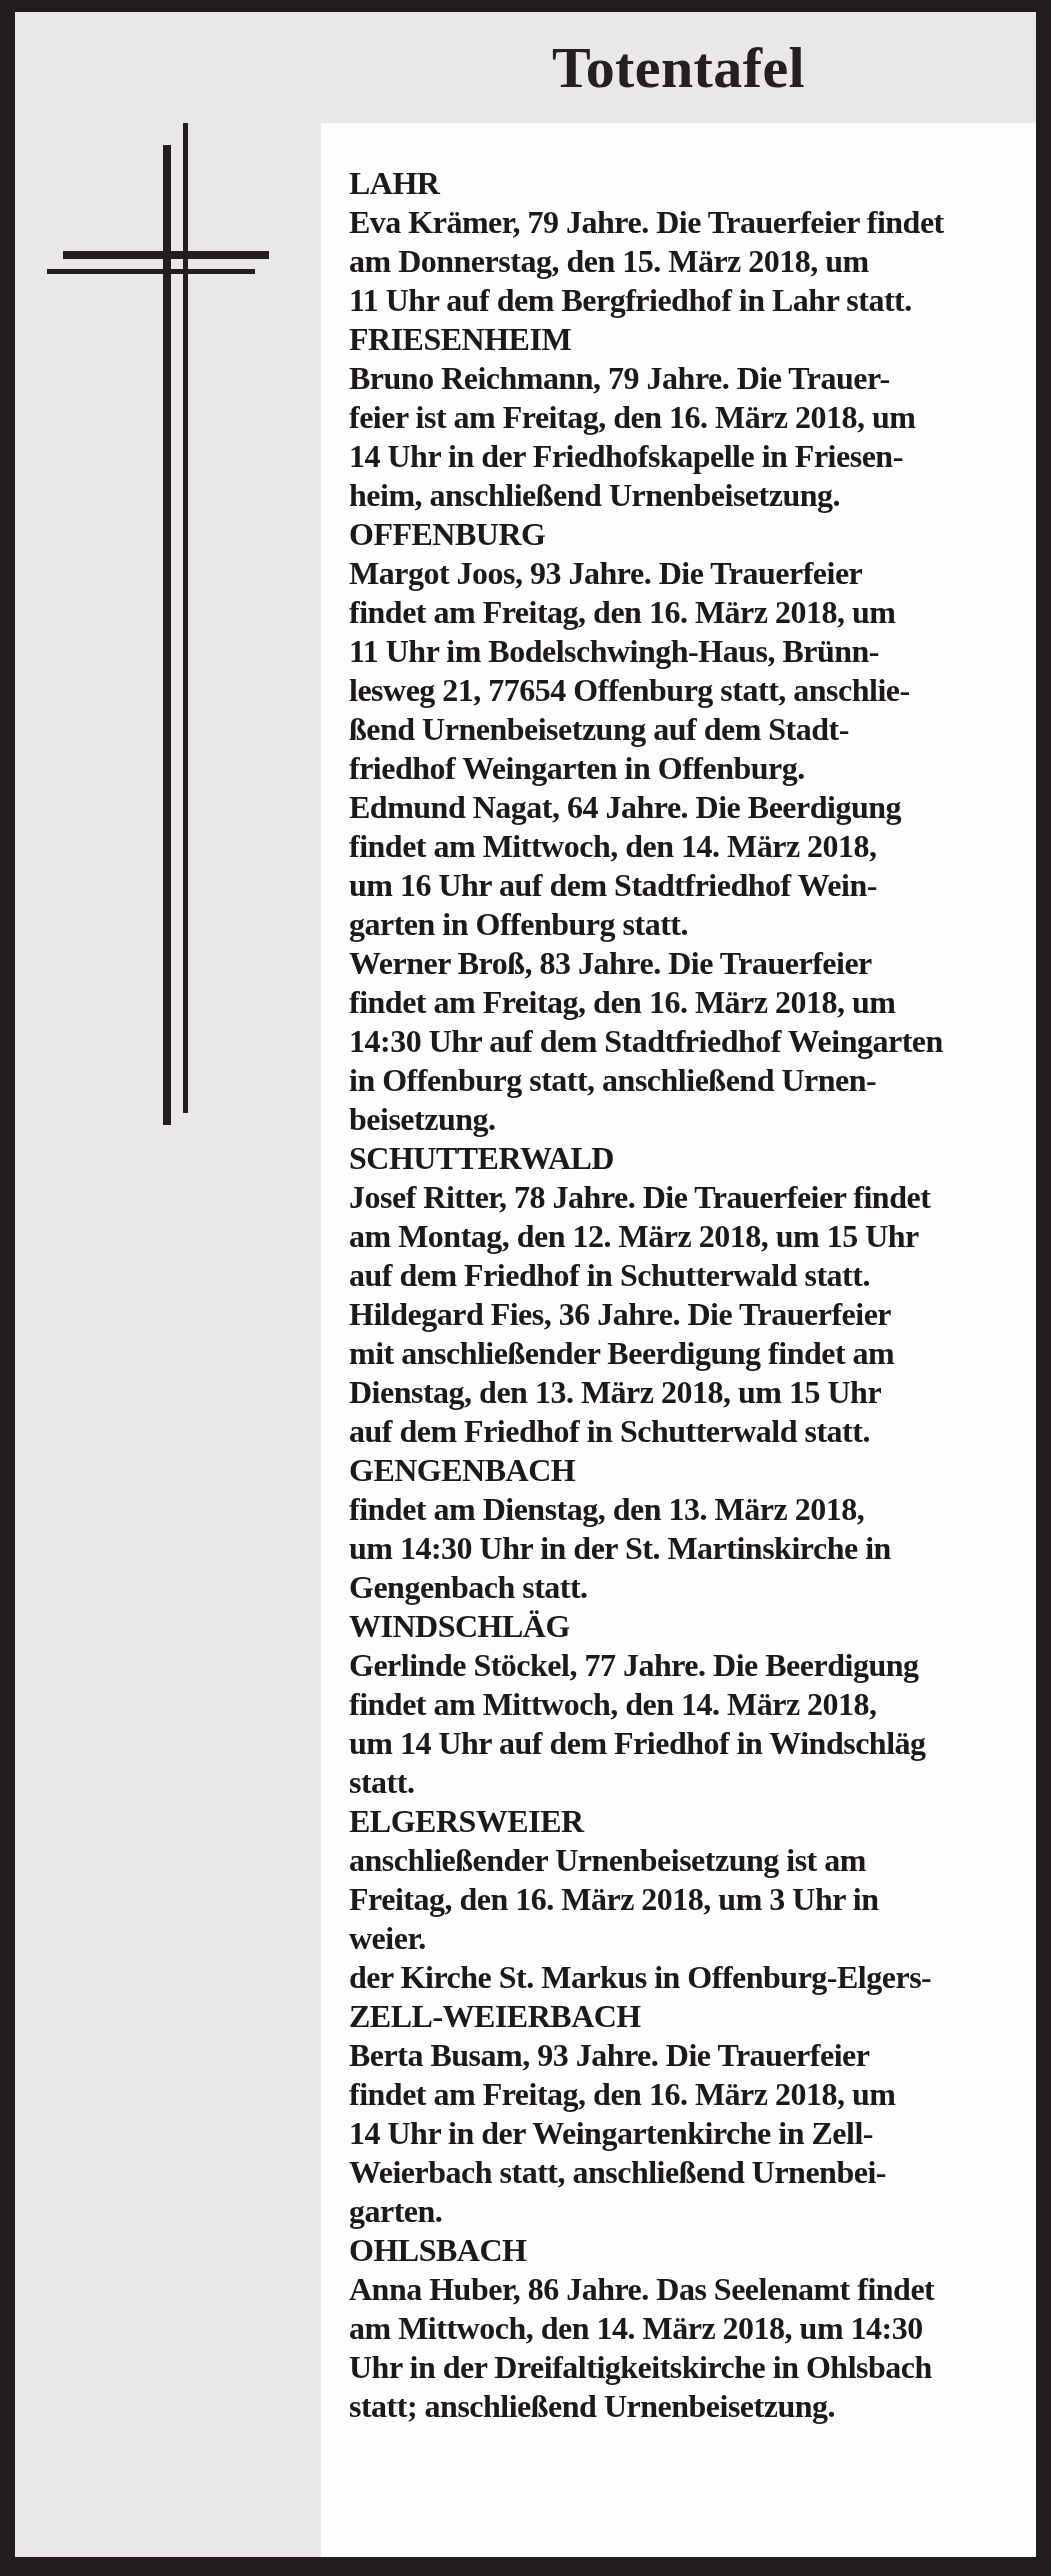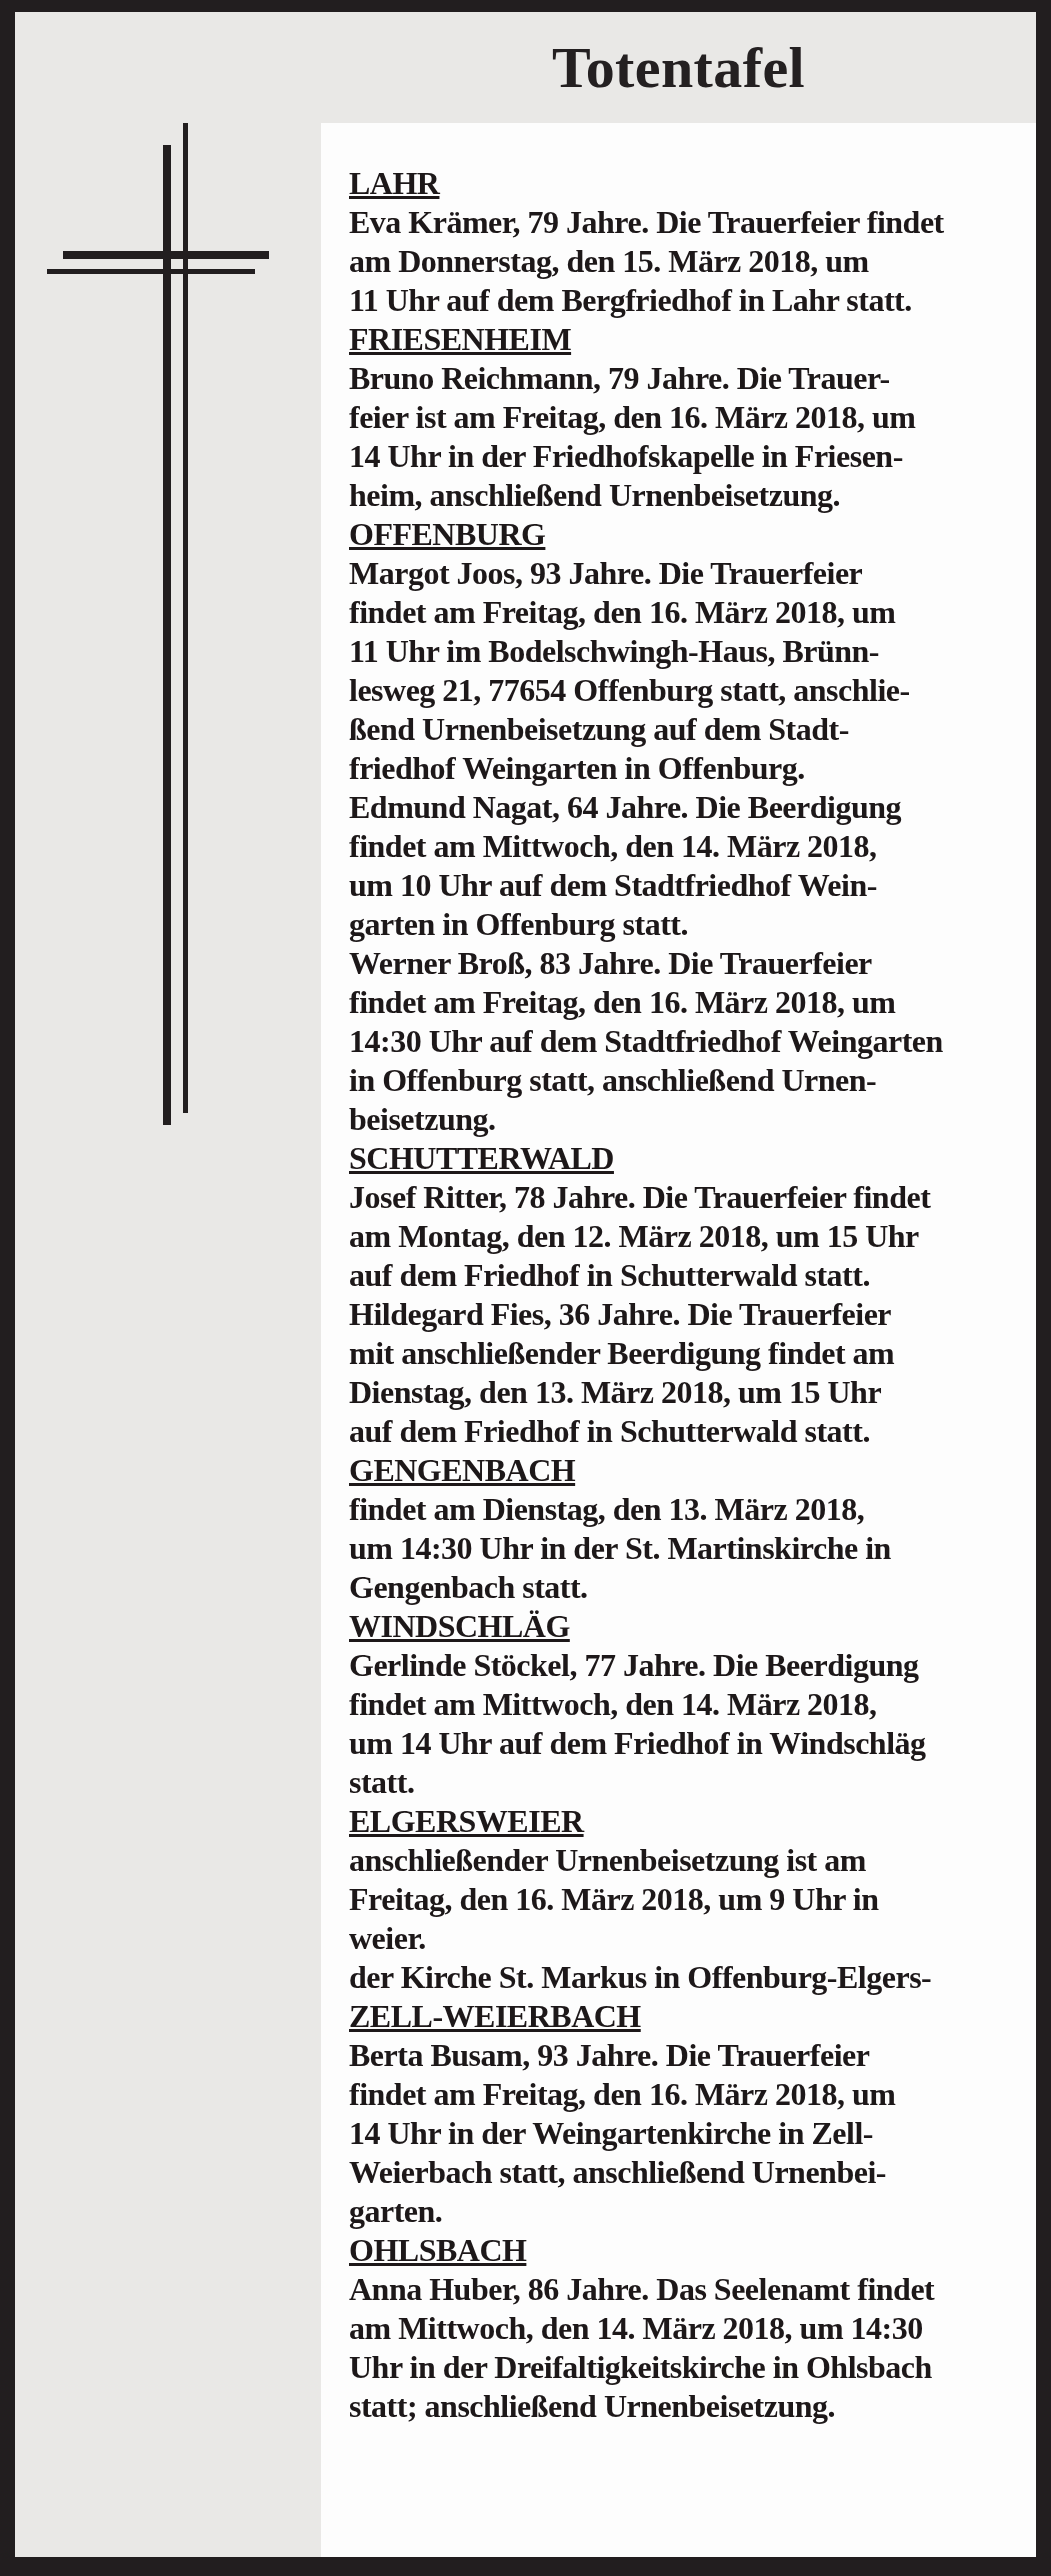--- a/index.html
+++ b/index.html
@@ -33,21 +33,21 @@
     position: absolute; left: 334px; top: 152px;
     width: 670px;
     color: #1d1819;
   }
   .line {
     font-size: 32px; font-weight: bold;
     line-height: 39px;
     letter-spacing: -0.5px;
     white-space: nowrap;
   }
-  .city { text-transform: uppercase; text-decoration: underline; }
+  .city { text-transform: uppercase; }
   .cross { position: absolute; left: 0; top: 0; }
   .cross .bar { position: absolute; background: #221e1f; }
   .bar-v-thick { left: 148px; top: 133px; width: 8.2px; height: 980px; }
   .bar-v-thin  { left: 168px; top: 111px; width: 5px;  height: 990px; }
   .bar-h-thick { left: 48px;  top: 239px; width: 206px; height: 8.2px; }
   .bar-h-thin  { left: 32px;  top: 257px; width: 208px; height: 5px; }
 </style>
 </head>
 <body>
 
@@ -97,21 +97,21 @@
             <div class="line">Margot Joos, 93 Jahre. Die Trauerfeier</div>
             <div class="line">findet am Freitag, den 16. März 2018, um</div>
             <div class="line">11 Uhr im Bodelschwingh-Haus, Brünn-</div>
             <div class="line">lesweg 21, 77654 Offenburg statt, anschlie-</div>
             <div class="line">ßend Urnenbeisetzung auf dem Stadt-</div>
             <div class="line">friedhof Weingarten in Offenburg.</div>
           </div>
           <div class="entry">
             <div class="line">Edmund Nagat, 64 Jahre. Die Beerdigung</div>
             <div class="line">findet am Mittwoch, den 14. März 2018,</div>
-            <div class="line">um 10 Uhr auf dem Stadtfriedhof Wein-</div>
+            <div class="line">um 16 Uhr auf dem Stadtfriedhof Wein-</div>
             <div class="line">garten in Offenburg statt.</div>
           </div>
           <div class="entry">
             <div class="line">Werner Broß, 83 Jahre. Die Trauerfeier</div>
             <div class="line">findet am Freitag, den 16. März 2018, um</div>
             <div class="line">14:30 Uhr auf dem Stadtfriedhof Weingarten</div>
             <div class="line">in Offenburg statt, anschließend Urnen-</div>
             <div class="line">beisetzung.</div>
           </div>
         </div>
@@ -155,21 +155,21 @@
             <div class="line">statt.</div>
           </div>
         </div>
   </div>
 
   <div class="section">
     <div class="line city">ELGERSWEIER</div>
     <div>
           <div class="entry">
             <div class="line">anschließender Urnenbeisetzung ist am</div>
-            <div class="line">Freitag, den 16. März 2018, um 9 Uhr in</div>
+            <div class="line">Freitag, den 16. März 2018, um 3 Uhr in</div>
             <div class="line">weier.</div>
             <div class="line">der Kirche St. Markus in Offenburg-Elgers-</div>
           </div>
         </div>
   </div>
 
   <div class="section">
     <div class="line city">ZELL-WEIERBACH</div>
     <div>
           <div class="entry">

